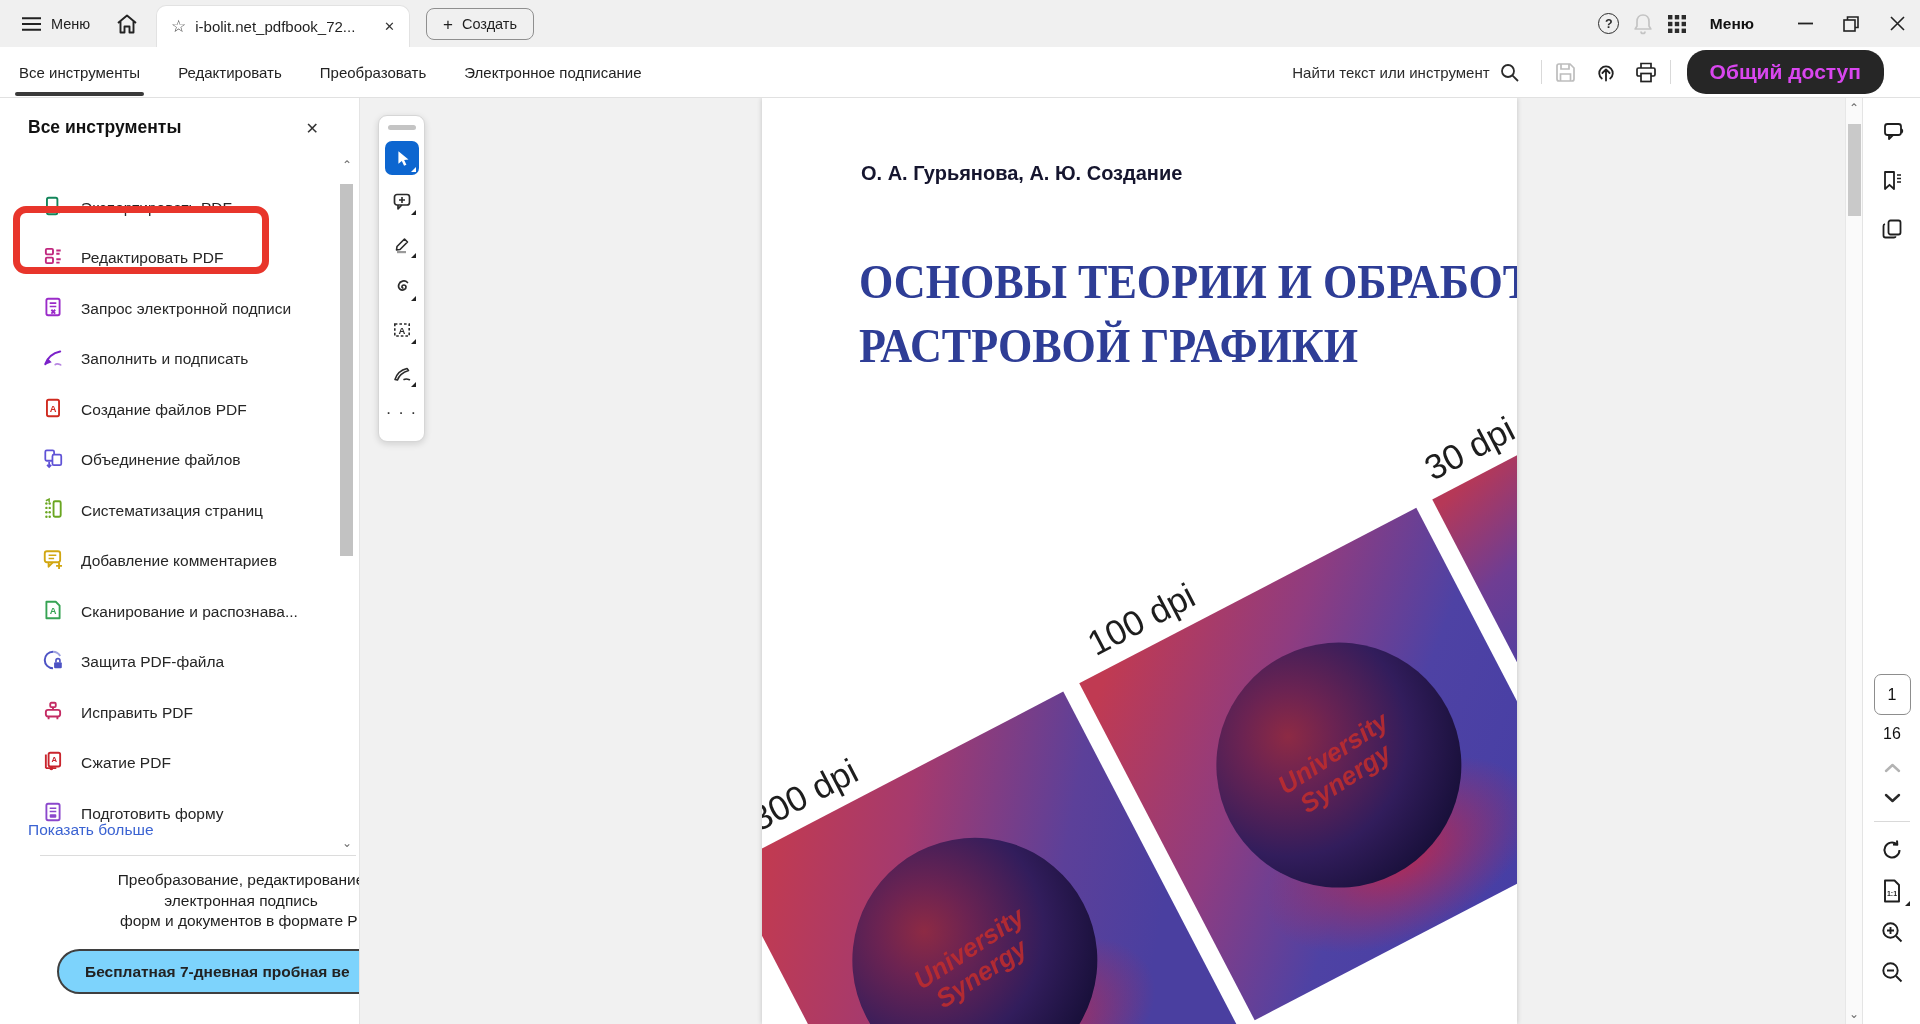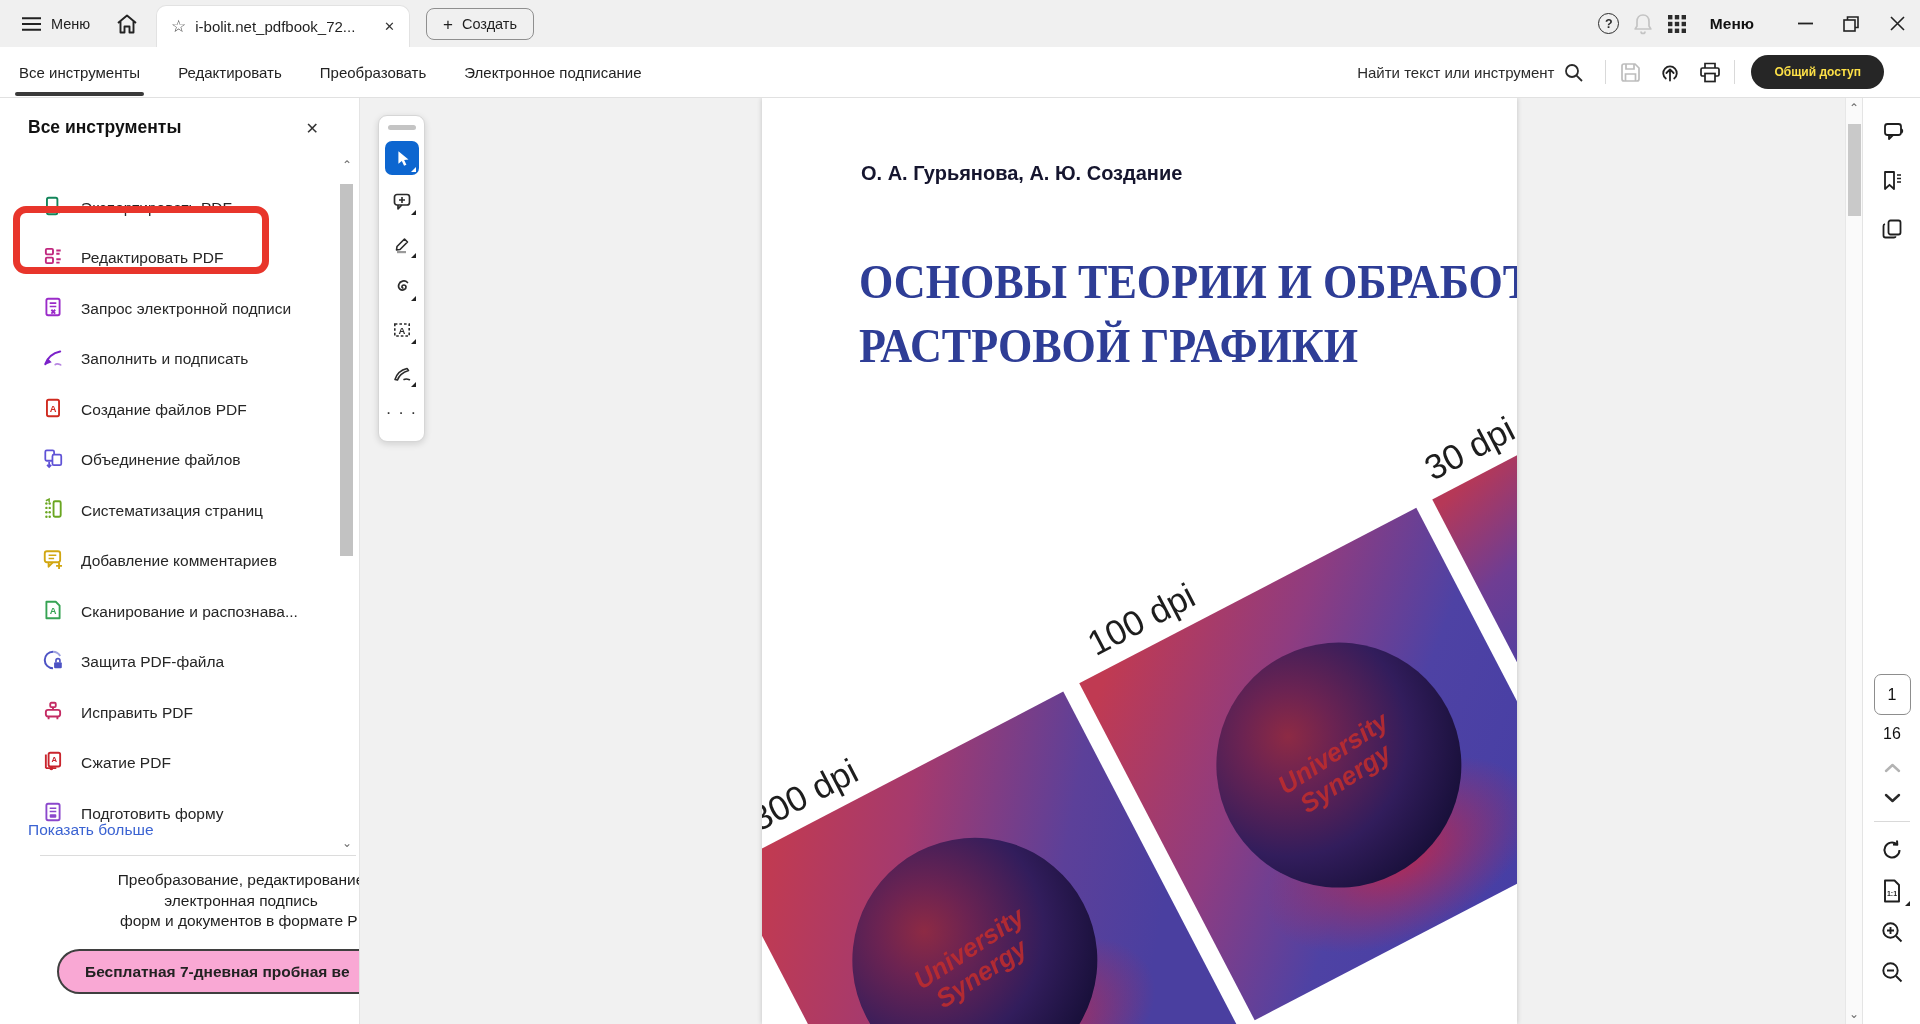--- a/index.html
+++ b/index.html
@@ -32,21 +32,21 @@
   .toolbar { position:absolute; left:0; top:47px; width:1920px; height:51px; background:#fff;
              border-bottom:1px solid #e1e1e1; display:flex; align-items:center; }
   .tb-tabs { display:flex; gap:38px; padding-left:19px; }
   .tb-tab { font-size:15px; color:#232323; height:51px; display:flex; align-items:center; position:relative; }
   .tb-tab.active::after { content:""; position:absolute; left:-4px; right:-4px; bottom:2px; height:3.5px;
                           background:#3a3a3a; border-radius:2px; }
   .tbr { margin-left:auto; display:flex; align-items:center; padding-right:36px; }
   .search-box { display:flex; align-items:center; gap:10px; font-size:15px; color:#2b2b2b; margin-right:18px; }
   .vdiv { width:1px; height:24px; background:#d9d9d9; margin:0 4px; }
   .act-ic { width:40px; height:34px; display:flex; align-items:center; justify-content:center; }
-  .share-btn { margin-left:12px; background:#262626; color:#fde047; font-size:12px; font-weight:700;
+  .share-btn { margin-left:12px; background:#262626; color:#d946ef; font-size:21px; font-weight:700;
                border-radius:19px; padding:10px 23px; }
 
   
   .main { position:absolute; left:0; top:98px; width:1920px; height:926px; display:flex; }
 
   
   .sidebar { width:360px; position:relative; background:#fff; border-right:1px solid #e4e4e4; overflow:hidden; flex:none; }
   .sb-title { position:absolute; left:28px; top:19px; font-size:17.5px; font-weight:700; color:#111; }
   .sb-close { position:absolute; right:36px; top:17px; font-size:16px; color:#333; padding:4px; }
   .tool-list { position:absolute; left:0; top:68px; width:340px; }
@@ -54,21 +54,21 @@
   .ticon { width:22px; height:22px; flex:none; }
   .tlabel { font-size:15.5px; color:#262626; white-space:nowrap; }
   .hl-box { position:absolute; left:13px; top:108px; width:256px; height:68px; border:7px solid #e8352b;
             border-radius:13px; z-index:5; pointer-events:none; }
   .show-more { position:absolute; left:28px; top:723px; font-size:15.5px; color:#3b63d2; cursor:pointer; }
   .sb-divider { position:absolute; left:40px; top:757px; width:316px; border-top:1px solid #dcdcdc; }
   .promo { position:absolute; left:60px; top:772px; width:362px; text-align:center;
            font-size:15.5px; line-height:20.5px; color:#1e1e1e; white-space:nowrap; }
   .trial-btn { position:absolute; left:57px; top:851px; width:370px; height:45px; border:2.5px solid #3f3f3f;
                border-radius:24px; display:flex; align-items:center; padding-left:26px;
-               font-size:15.5px; font-weight:700; color:#222; background:#f9a8d4; white-space:nowrap; }
+               font-size:15.5px; font-weight:700; color:#222; background:#7dd3fc; white-space:nowrap; }
   .sb-scroll { position:absolute; right:4px; top:60px; width:16px; height:692px; }
   .sb-scroll .arr { position:absolute; left:0; width:16px; text-align:center; font-size:12px; color:#707070; }
   .sb-thumb { position:absolute; left:1px; top:26px; width:13px; height:372px; background:#c2c2c2; }
 
   
   .viewport { flex:1; position:relative; background:#f1f1f1; overflow:hidden; }
 
   .qtools { position:absolute; left:18px; top:17px; width:47px; background:#fff; border:1px solid #d6d6d6;
             border-radius:9px; box-shadow:0 2px 7px rgba(0,0,0,.14); display:flex; flex-direction:column;
             align-items:center; padding:9px 0 8px; gap:9px; z-index:10; }

